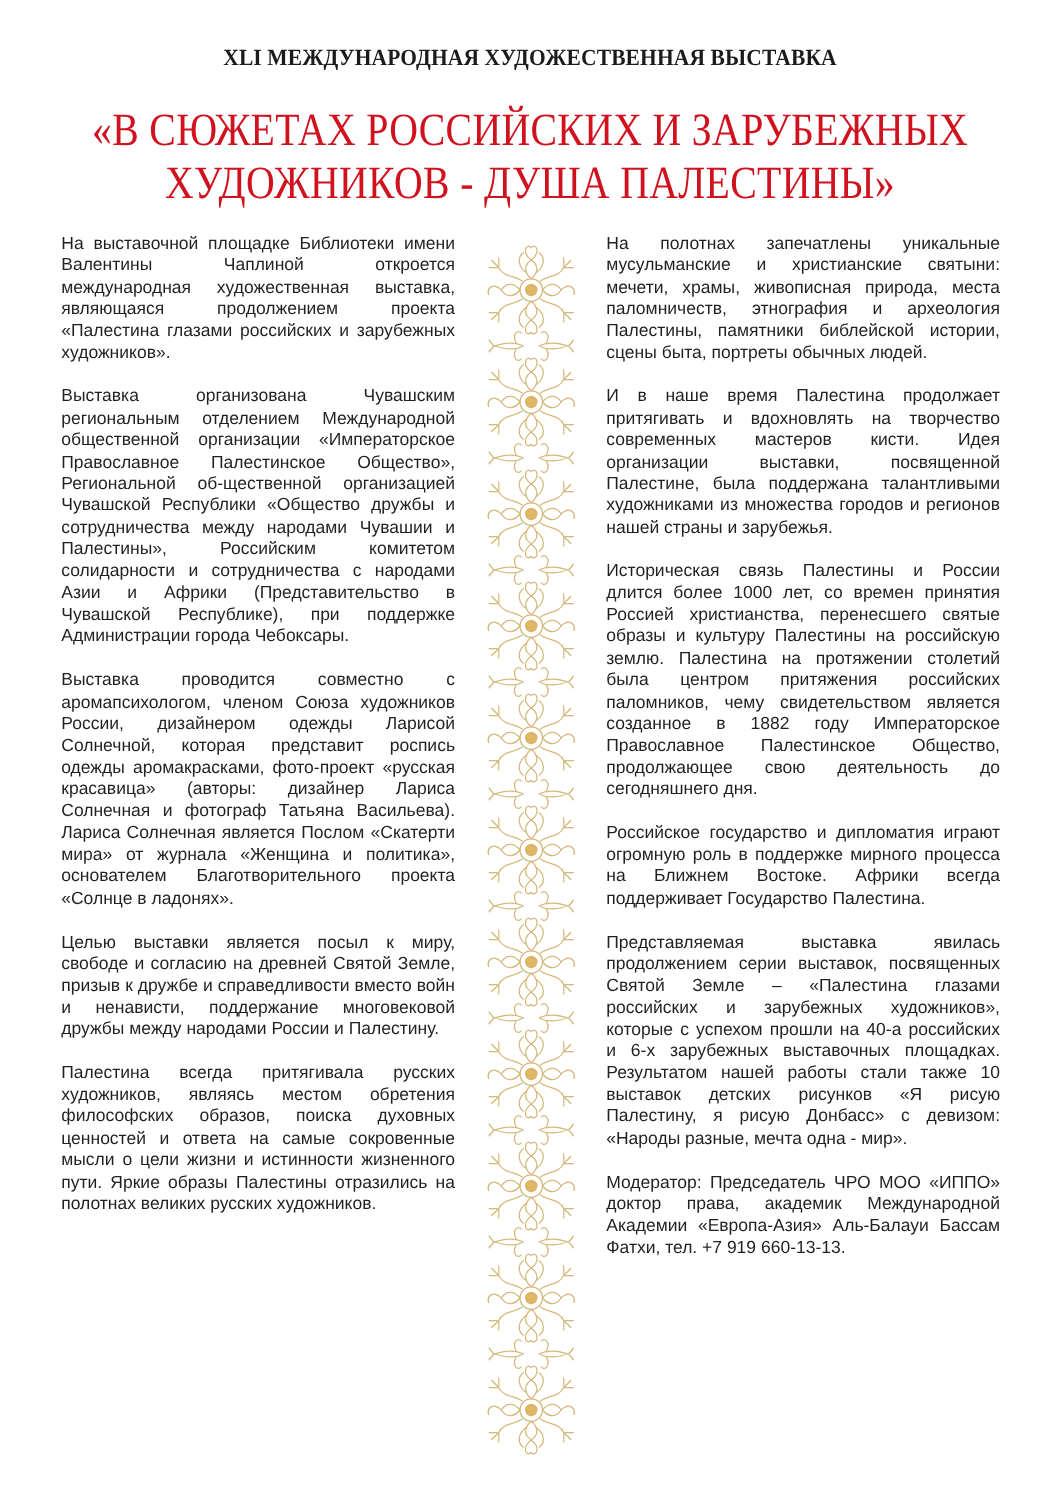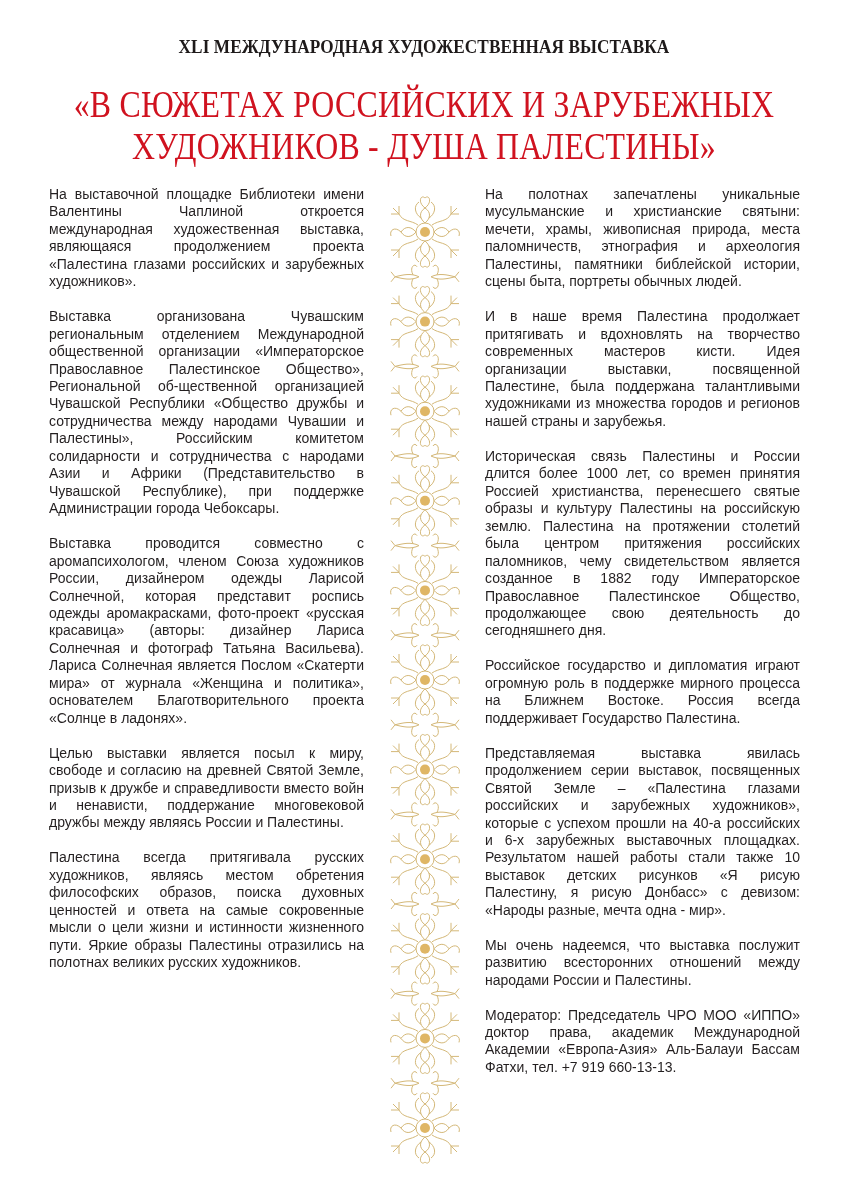--- a/index.html
+++ b/index.html
@@ -23,21 +23,21 @@
 
 <div class="title">
   <span>«В СЮЖЕТАХ РОССИЙСКИХ И ЗАРУБЕЖНЫХ</span>
   <span>ХУДОЖНИКОВ - ДУША ПАЛЕСТИНЫ»</span>
 </div>
 
 <div class="col left">
   <p>На выставочной площадке Библиотеки имени Валентины Чаплиной откроется международная художественная выставка, являющаяся продолжением проекта «Палестина глазами российских и зарубежных художников».</p>
   <p>Выставка организована Чувашским региональным отделением Международной общественной организации «Императорское Православное Палестинское Общество», Региональной об-щественной организацией Чувашской Республики «Общество дружбы и сотрудничества между народами Чувашии и Палестины», Российским комитетом солидарности и сотрудничества с народами Азии и Африки (Представительство в Чувашской Республике), при поддержке Администрации города Чебоксары.</p>
   <p>Выставка проводится совместно с аромапсихологом, членом Союза художников России, дизайнером одежды Ларисой Солнечной, которая представит роспись одежды аромакрасками, фото-проект «русская красавица» (авторы: дизайнер Лариса Солнечная и фотограф Татьяна Васильева). Лариса Солнечная является Послом «Скатерти мира» от журнала «Женщина и политика», основателем Благотворительного проекта «Солнце в ладонях».</p>
-  <p>Целью выставки является посыл к миру, свободе и согласию на древней Святой Земле, призыв к дружбе и справедливости вместо войн и ненависти, поддержание многовековой дружбы между являясь России и Палестины.</p>
+  <p>Целью выставки является посыл к миру, свободе и согласию на древней Святой Земле, призыв к дружбе и справедливости вместо войн и ненависти, поддержание многовековой дружбы между народами России и Палестину.</p>
   <p>Палестина всегда притягивала русских художников, являясь местом обретения философских образов, поиска духовных ценностей и ответа на самые сокровенные мысли о цели жизни и истинности жизненного пути. Яркие образы Палестины отразились на полотнах великих русских художников.</p>
 </div>
 
 <svg class="ornament" viewBox="0 0 78 990" xmlns="http://www.w3.org/2000/svg">
   <defs>
     <g id="rosette">
       <circle cx="0" cy="0" r="5" fill="#d9a94a" opacity="0.85"></circle>
       <g fill="none" stroke="#d4b878" stroke-width="1">
         <circle cx="0" cy="0" r="9"></circle>
         <path d="M0,-9 C6,-14 6,-20 0,-24 C-6,-20 -6,-14 0,-9Z"></path>
@@ -89,17 +89,16 @@
       <use href="#rosette" transform="translate(39,854.4)"></use>
       <use href="#connector" transform="translate(39,899.1999999999999)"></use>
       <use href="#rosette" transform="translate(39,944)"></use>
     </g>
 </svg>
 
 <div class="col right">
   <p>На полотнах запечатлены уникальные мусульманские и христианские святыни: мечети, храмы, живописная природа, места паломничеств, этнография и археология Палестины, памятники библейской истории, сцены быта, портреты обычных людей.</p>
   <p>И в наше время Палестина продолжает притягивать и вдохновлять на творчество современных мастеров кисти. Идея организации выставки, посвященной Палестине, была поддержана талантливыми художниками из множества городов и регионов нашей страны и зарубежья.</p>
   <p>Историческая связь Палестины и России длится более 1000 лет, со времен принятия Россией христианства, перенесшего святые образы и культуру Палестины на российскую землю. Палестина на протяжении столетий была центром притяжения российских паломников, чему свидетельством является созданное в 1882 году Императорское Православное Палестинское Общество, продолжающее свою деятельность до сегодняшнего дня.</p>
-  <p>Российское государство и дипломатия играют огромную роль в поддержке мирного процесса на Ближнем Востоке. Россия всегда поддерживает Государство Палестина.</p>
+  <p>Российское государство и дипломатия играют огромную роль в поддержке мирного процесса на Ближнем Востоке. Африки всегда поддерживает Государство Палестина.</p>
   <p>Представляемая выставка явилась продолжением серии выставок, посвященных Святой Земле – «Палестина глазами российских и зарубежных художников», которые с успехом прошли на 40-а российских и 6-х зарубежных выставочных площадках. Результатом нашей работы стали также 10 выставок детских рисунков «Я рисую Палестину, я рисую Донбасс» с девизом: «Народы разные, мечта одна - мир».</p>
-  <p>Мы очень надеемся, что выставка послужит развитию всесторонних отношений между народами России и Палестины.</p>
   <p>Модератор: Председатель ЧРО МОО «ИППО» доктор права, академик Международной Академии «Европа-Азия» Аль-Балауи Бассам Фатхи, тел. +7 919 660-13-13.</p>
 </div>
 
 </body></html>

